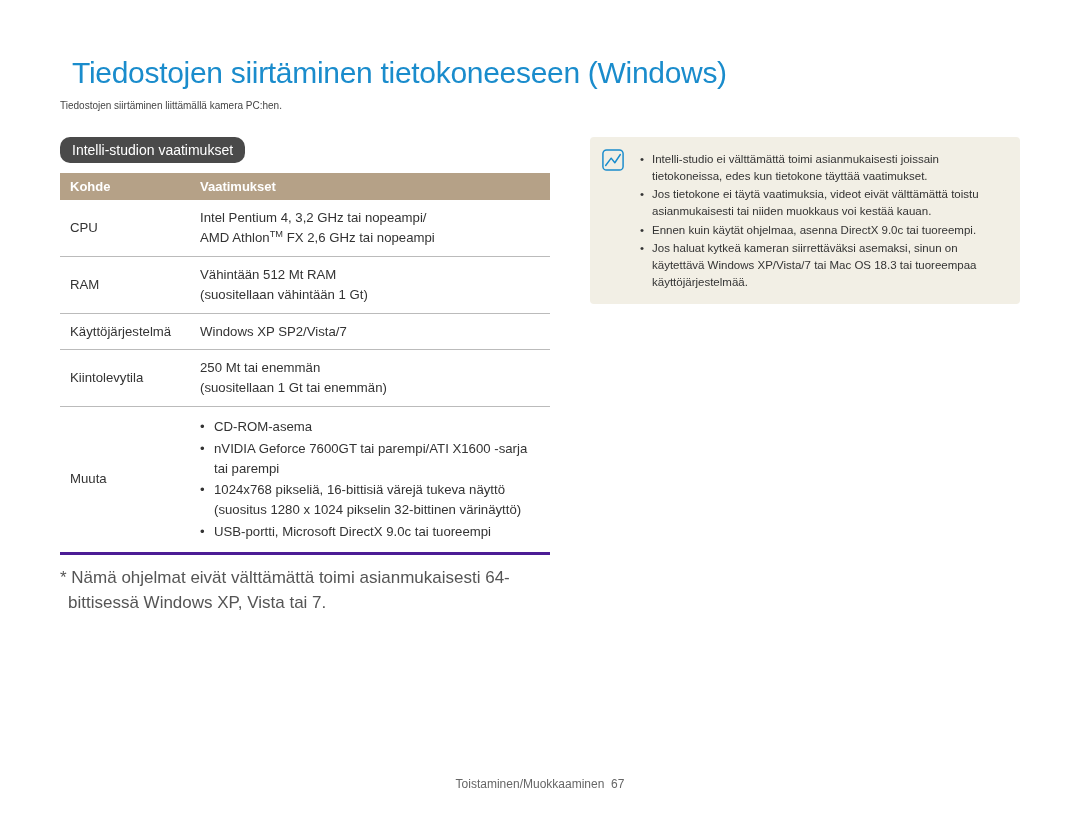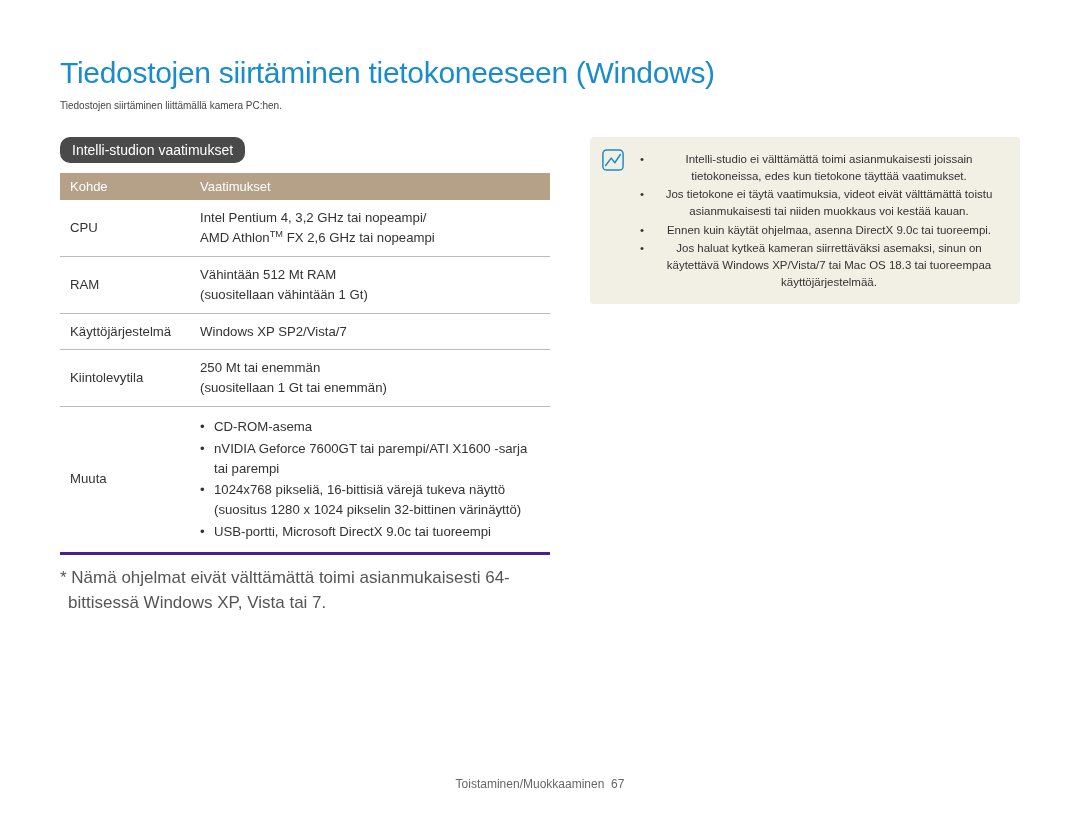--- a/index.html
+++ b/index.html
@@ -13,56 +13,56 @@
     }
     .page {
       padding: 56px 60px 0 60px;
     }
     h1.title {
       font-size: 30px;
       font-weight: 400;
       color: #1a8ccc;
       margin-bottom: 10px;
       letter-spacing: -0.3px;
+      margin-left: 12px;
     }
     .subtitle {
       font-size: 10px;
       color: #444;
       margin-bottom: 26px;
     }
     .columns {
       display: flex;
       gap: 40px;
     }
     .left {
       width: 490px;
     }
     .right {
       width: 430px;
-      text-align: center;
     }
     .section-head {
       display: inline-block;
       background: #4a4a4a;
       color: #fff;
       font-size: 14px;
       padding: 5px 12px;
       border-radius: 10px;
       margin-bottom: 10px;
     }
     table.reqs {
       width: 100%;
       border-collapse: collapse;
       font-size: 13.2px;
       color: #333;
     }
     table.reqs th {
       background: #b5a187;
       color: #fff;
-      font-weight: 400;
+      font-weight: 700;
       text-align: left;
       padding: 6px 10px;
       font-size: 13px;
     }
     table.reqs th:first-child { width: 130px; }
     table.reqs td {
       padding: 8px 10px;
       border-bottom: 1px solid #bbb;
       vertical-align: middle;
       line-height: 1.5;

